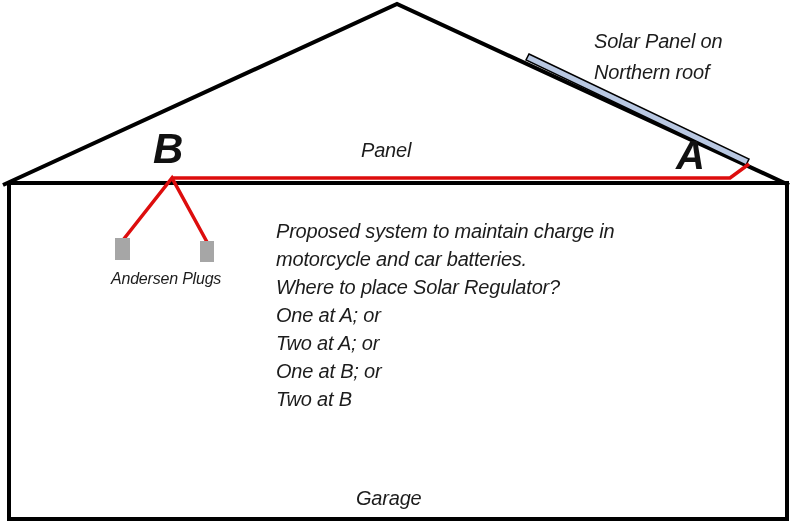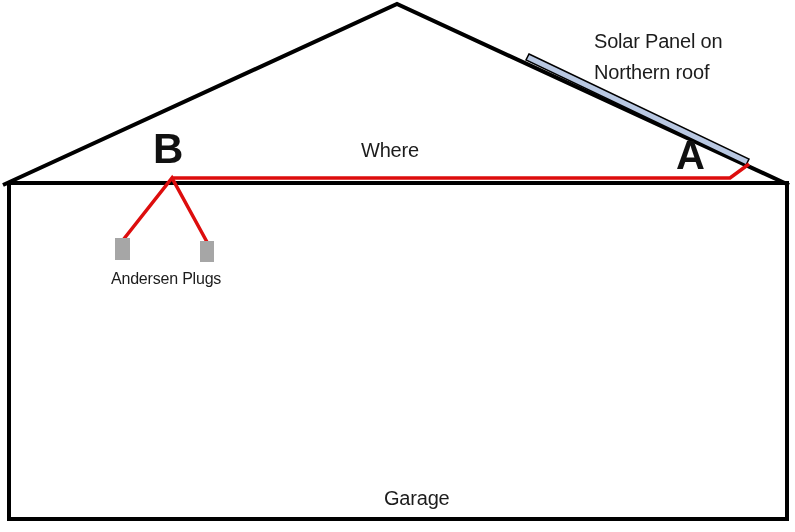--- a/index.html
+++ b/index.html
@@ -20,20 +20,21 @@
     left: 0;
     top: 0;
     width: 795px;
     height: 532px;
   }
   .label {
     position: absolute;
     color: #1c1c1c;
     white-space: pre-line;
     letter-spacing: -0.2px;
+    font-style: italic;
   }
   .solar-panel-label {
     left: 594px;
     top: 26px;
     font-size: 20px;
     line-height: 31px;
   }
   .wiring-label {
     left: 361px;
     top: 138px;
@@ -67,21 +68,20 @@
     left: 276px;
     top: 217px;
     font-size: 20px;
     line-height: 28px;
   }
   .garage-label {
     left: 356px;
     top: 486px;
     font-size: 20px;
     line-height: 24px;
-    margin-left: 28px;
   }
 </style>
 </head>
 <body>
 
 <div id="stage">
 
   <svg id="diagram-svg" viewBox="0 0 795 532">
 
     <polyline points="3,185 397,4 789,185" fill="none" stroke="#000000" stroke-width="4" stroke-linejoin="miter"></polyline>
@@ -94,24 +94,31 @@
 
     <polyline points="123,240 172,178 207,242" fill="none" stroke="#dd0d0d" stroke-width="3.5" stroke-linejoin="miter"></polyline>
 
     <rect x="115" y="238" width="15" height="22" fill="#a6a6a6"></rect>
     <rect x="200" y="241" width="14" height="21" fill="#a6a6a6"></rect>
   </svg>
 
   <div class="label solar-panel-label">Solar Panel on
 Northern roof</div>
 
-  <div class="label wiring-label">Where</div>
+  <div class="label wiring-label">Panel</div>
 
   <div class="label point-b-label">B</div>
 
   <div class="label point-a-label">A</div>
 
   <div class="label andersen-plugs-label">Andersen Plugs</div>
 
+  <div class="label description-text">Proposed system to maintain charge in
+motorcycle and car batteries.
+Where to place Solar Regulator?
+One at A; or
+Two at A; or
+One at B; or
+Two at B</div>
 
   <div class="label garage-label">Garage</div>
 
 </div>
 
 </body></html>

